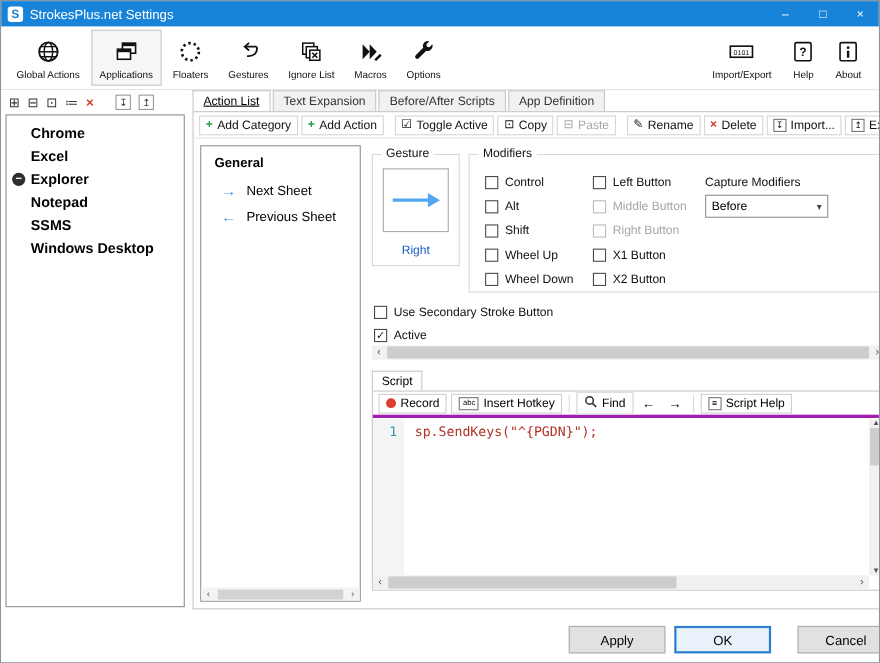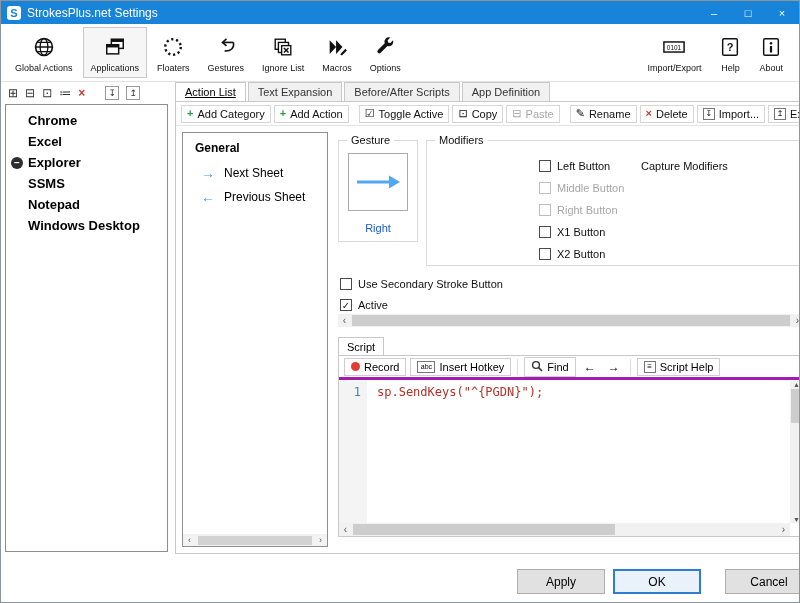--- a/index.html
+++ b/index.html
@@ -228,22 +228,22 @@
       <span class="small-ic boxed">↧</span>
       <span class="small-ic boxed">↥</span>
     </div>
     <div class="app-list">
       <div class="app-item"><span>Chrome</span></div>
       <div class="app-item"><span>Excel</span></div>
       <div class="app-item">
         <span class="minus-ic">−</span>
         <span>Explorer</span>
       </div>
+      <div class="app-item"><span>Notepad</span></div>
       <div class="app-item"><span>SSMS</span></div>
-      <div class="app-item"><span>Notepad</span></div>
       <div class="app-item"><span>Windows Desktop</span></div>
     </div>
   </div>
 
   <div class="right-pane">
     <div class="tab-strip">
       <div class="tab active">Action List</div>
       <div class="tab">Text Expansion</div>
       <div class="tab">Before/After Scripts</div>
       <div class="tab">App Definition</div>
@@ -317,20 +317,42 @@
             <svg width="46" height="16" viewBox="0 0 46 16">
                 <line x1="2" y1="8" x2="35" y2="8" stroke="#53a6f1" stroke-width="3"></line>
                 <polygon points="34,1.5 45,8 34,14.5" fill="#53a6f1"></polygon>
               </svg>
           </div>
           <div class="gesture-link">Right</div>
         </div>
 
         <div class="group modifiers-group">
           <span class="group-label">Modifiers</span>
+          <div class="mod-col" style="left:14px;">
+            <div class="cbrow">
+                <span class="cb"></span>
+                <span class="lbl">Control</span>
+              </div>
+            <div class="cbrow">
+                <span class="cb"></span>
+                <span class="lbl">Alt</span>
+              </div>
+            <div class="cbrow">
+                <span class="cb"></span>
+                <span class="lbl">Shift</span>
+              </div>
+            <div class="cbrow">
+                <span class="cb"></span>
+                <span class="lbl">Wheel Up</span>
+              </div>
+            <div class="cbrow">
+                <span class="cb"></span>
+                <span class="lbl">Wheel Down</span>
+              </div>
+          </div>
           <div class="mod-col" style="left:112px;">
             <div class="cbrow">
                 <span class="cb"></span>
                 <span class="lbl">Left Button</span>
               </div>
             <div class="cbrow">
                 <span class="cb disabled"></span>
                 <span class="lbl disabled">Middle Button</span>
               </div>
             <div class="cbrow">
@@ -341,20 +363,24 @@
                 <span class="cb"></span>
                 <span class="lbl">X1 Button</span>
               </div>
             <div class="cbrow">
                 <span class="cb"></span>
                 <span class="lbl">X2 Button</span>
               </div>
           </div>
           <div class="mod-col" style="left:214px;text-align:right;">
             <div class="cap-label">Capture Modifiers</div>
+            <div class="dropdown">
+              <span>Before</span>
+              <span class="dd-arrow">▾</span>
+            </div>
           </div>
         </div>
 
         <div class="opt-row" style="top:146px;">
           <span class="cb"></span>
           <span class="lbl">Use Secondary Stroke Button</span>
         </div>
         <div class="opt-row" style="top:167px;">
           <span class="cb checked"></span>
           <span class="lbl">Active</span>

